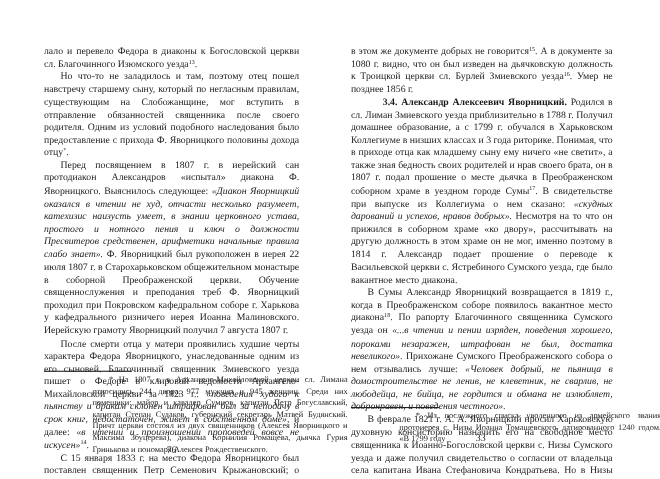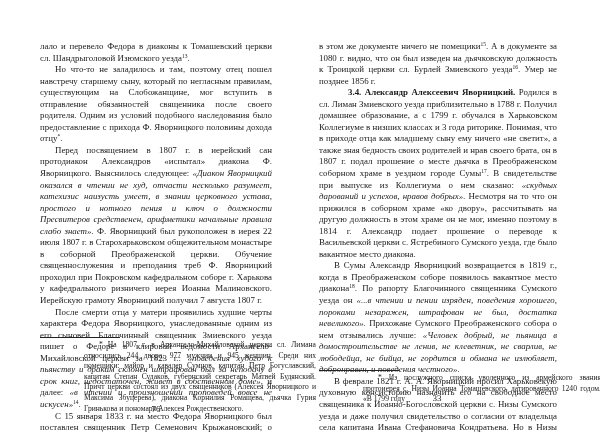--- a/index.html
+++ b/index.html
@@ -25,36 +25,36 @@
   .fn p { margin: 0; text-indent: 15px; }
   .pnum { position: absolute; top: 393px; font-size: 9px; width: 40px; text-align: center; }
   .page.left .pnum { left: 136px; margin-top: 11px; }
   .page.right .pnum { left: 117px; }
 </style>
 </head>
 <body>
 
 <div class="page left">
   <div class="col">
-    <p><span>лало и перевело Федора в диаконы к Томашевский церкви сл. Шандрыголовой Изюмского уезда</span><sup>13</sup><span>.</span></p>
+    <p><span>лало и перевело Федора в диаконы к Богословской церкви сл. Благочинного Изюмского уезда</span><sup>13</sup><span>.</span></p>
     <p class="ind"><span>Но что-то не заладилось и там, поэтому отец пошел навстречу старшему сыну, который по негласным правилам, существующим на Слобожанщине, мог вступить в отправление обязанностей священника после своего родителя. Одним из условий подобного наследования было предоставление с прихода Ф. Яворницкого половины дохода отцу</span><sup>*</sup><span>.</span></p>
     <p class="ind"><span>Перед посвящением в 1807 г. в иерейский сан протодиакон Александров «испытал» диакона Ф. Яворницкого. Выяснилось следующее: </span><i>«Диакон Яворницкий оказался в чтении не худ, отчасти несколько разумеет, катехизис наизусть умеет, в знании церковного устава, простого и нотного пения и ключ о должности Пресвитеров средственен, арифметики начальные правила слабо знает».</i><span> Ф. Яворницкий был рукоположен в иерея 22 июля 1807 г. в Старохарьковском общежительном монастыре в соборной Преображенской церкви. Обучение священнослужения и преподания треб Ф. Яворницкий проходил при Покровском кафедральном соборе г. Харькова у кафедрального ризничего иерея Иоанна Малиновского. Иерейскую грамоту Яворницкий получил 7 августа 1807 г.</span></p>
     <p class="ind"><span>После смерти отца у матери проявились худшие черты характера Федора Яворницкого, унаследованные одним из его сыновей. Благочинный священник Змиевского уезда пишет о Федоре в клировой ведомости Архангело-Михайловской церкви за 1823 г.: </span><i>«поведения худого к пьянству и дракам склонен штрафован был за неподачу в срок книг, недостаточен, живет в собственном доме»</i><span>, и далее: </span><i>«в чтении и произношении проповедей вовсе не искусен»</i><sup>14</sup><span>.</span></p>
     <p class="ind"><span>С 15 января 1833 г. на место Федора Яворницкого был поставлен священник Петр Семенович Крыжановский; о судьбе Яворницкого</span></p>
   </div>
   <div class="fnrule"></div>
   <div class="fn">
       <p>* На 1807 г. в Архангело-Михайловской церкви сл. Лимана относились 244 двора, 977 мужчин и 945 женщин. Среди них помещики: майор и кавалер Сумцов, капитан Петр Богуславский, капитан Степан Судаков, губернский секретарь Матвей Будянский. Причт церкви состоял из двух священников (Алексея Яворницкого и Максима Збуцерева), диакона Корнилия Ромащева, дьячка Гурия Гринькова и пономаря Алексея Рождественского.</p>
     </div>
   <div class="pnum">76</div>
 </div>
 
 <div class="page right">
   <div class="col">
-    <p><span>в этом же документе ничего не помещики</span><sup>15</sup><span>. А в документе за 1080 г. видно, что он был изведен на дьячковскую должность к Троицкой церкви сл. Бурлей Змиевского уезда</span><sup>16</sup><span>. Умер не позднее 1856 г.</span></p>
+    <p><span>в этом же документе добрых не говорится</span><sup>15</sup><span>. А в документе за 1080 г. видно, что он был изведен на дьячковскую должность к Троицкой церкви сл. Бурлей Змиевского уезда</span><sup>16</sup><span>. Умер не позднее 1856 г.</span></p>
     <p class="ind"><b>3.4. Александр Алексеевич Яворницкий.</b><span> Родился в сл. Лиман Змиевского уезда приблизительно в 1788 г. Получил домашнее образование, а с 1799 г. обучался в Харьковском Коллегиуме в низших классах и 3 года риторике. Понимая, что в приходе отца как младшему сыну ему ничего «не светит», а также зная бедность своих родителей и нрав своего брата, он в 1807 г. подал прошение о месте дьячка в Преображенском соборном храме в уездном городе Сумы</span><sup>17</sup><span>. В свидетельстве при выпуске из Коллегиума о нем сказано: </span><i>«скудных дарований и успехов, нравов добрых».</i><span> Несмотря на то что он прижился в соборном храме «ко двору», рассчитывать на другую должность в этом храме он не мог, именно поэтому в 1814 г. Александр подает прошение о переводе к Васильевской церкви с. Ястребиного Сумского уезда, где было вакантное место диакона.</span></p>
     <p class="ind"><span>В Сумы Александр Яворницкий возвращается в 1819 г., когда в Преображенском соборе появилось вакантное место диакона</span><sup>18</sup><span>. По рапорту Благочинного священника Сумского уезда он </span><i>«...в чтении и пении изряден, поведения хорошего, пороками незаражен, штрафован не был, достатка невеликого».</i><span> Прихожане Сумского Преображенского собора о нем отзывались лучше: </span><i>«Человек добрый, не пьяница в домостроительстве не ленив, не клеветник, не сварлив, не любодейца, не бийца, не гордится и обмана не излюбляет, добронравен, и поведения честного».</i></p>
     <p class="ind"><span>В феврале 1821 г. А. А. Яворницкий просил Харьковскую духовную консисторию назначить его на свободное место священника к Иоанно-Богословской церкви с. Низы Сумского уезда и даже получил свидетельство о согласии от владельца села капитана Ивана Стефановича Кондратьева. Но в Низы был перемещен священник с. Писаревка Сумского уезда Иоанн Томашевский</span></p>
   </div>
   <div class="fnrule"></div>
   <div class="fn">
       <p>* Из послужного списка уволенного из армейского звания протоиерея с. Низы Иоанна Томашевского, датированного 1240 годом. «В 1799 году</p>
     </div>
   <div class="pnum">33</div>
 </div>

